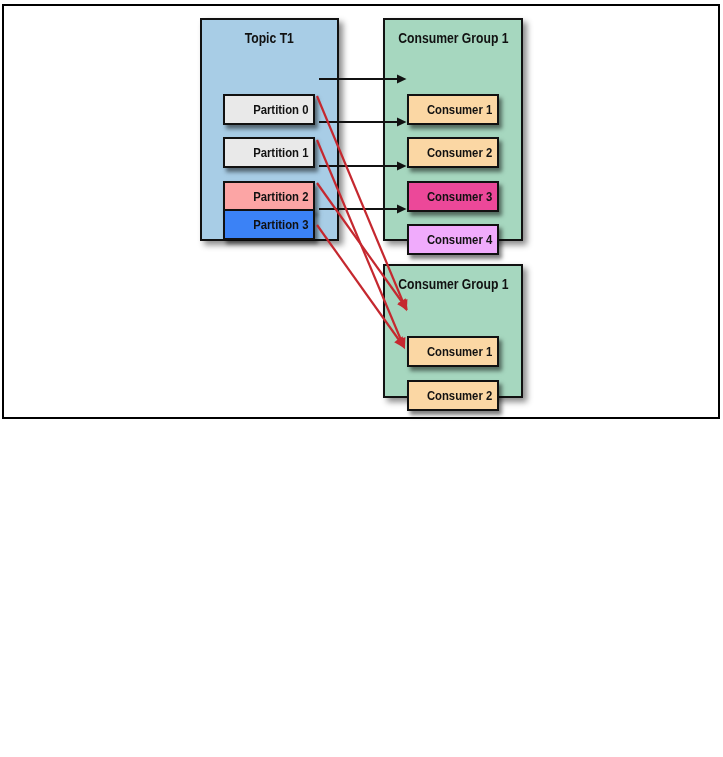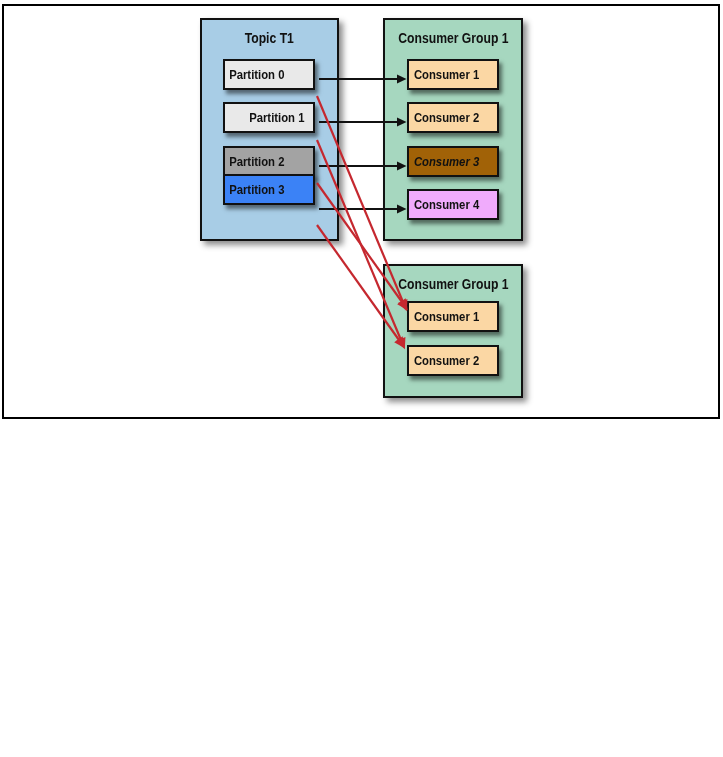--- a/index.html
+++ b/index.html
@@ -13,23 +13,24 @@
   }
   .gbox{
     position:absolute;box-sizing:border-box;border:2.5px solid #111;
     box-shadow:4px 4px 6px rgba(0,0,0,.45);
   }
   .gbox-title{
     text-align:center;padding-top:10px;font-size:14px;font-weight:bold;line-height:16px;
   }
   .node{
     position:absolute;box-sizing:border-box;border:2px solid #111;
-    width:92px;height:31px;display:flex;align-items:center;justify-content:flex-start;
+    width:92px;height:31px;display:flex;align-items:center;justify-content:flex-end;
     font-size:13px;font-weight:bold;
     box-shadow:3px 4px 4px rgba(0,0,0,.5);
+    margin-top:35px;
   }
   .cond{display:inline-block;transform:scaleX(.87);transform-origin:50% 50%;white-space:nowrap;}
   .connectors{position:absolute;left:0;top:0;width:723px;height:430px;pointer-events:none;}
   .bottom-rule{position:absolute;left:0;top:750px;width:723px;height:2.5px;}
 </style>
 </head>
 <body>
 
 <div class="canvas">
   <div class="frame">
@@ -51,34 +52,34 @@
         <span class="cond">Consumer Group 1</span>
       </div>
     </div>
 
     <div class="node" style="left: 219px; top: 53px; background: rgb(233, 233, 233);">
       <span class="cond">Partition 0</span>
     </div>
     <div class="node" style="left: 219px; top: 96px; background: rgb(233, 233, 233); padding-left: 20px;">
       <span class="cond">Partition 1</span>
     </div>
-    <div class="node" style="left: 219px; top: 140px; background: #a3a3a3;">
+    <div class="node" style="left: 219px; top: 140px; background: #fca5a5;">
       <span class="cond">Partition 2</span>
     </div>
     <div class="node" style="left: 219px; top: 168px; background: #3b82f6;">
       <span class="cond">Partition 3</span>
     </div>
 
     <div class="node" style="left: 403px; top: 53px; background: rgb(251, 215, 164);">
       <span class="cond">Consumer 1</span>
     </div>
     <div class="node" style="left: 403px; top: 96px; background: rgb(251, 215, 164);">
       <span class="cond">Consumer 2</span>
     </div>
-    <div class="node" style="left: 403px; top: 140px; background: #a16207; font-style: italic;">
+    <div class="node" style="left: 403px; top: 140px; background: #ec4899;">
       <span class="cond">Consumer 3</span>
     </div>
     <div class="node" style="left: 403px; top: 183px; background: #f0abfc;">
       <span class="cond">Consumer 4</span>
     </div>
 
     <div class="node" style="left: 403px; top: 295px; background: rgb(251, 215, 164);">
       <span class="cond">Consumer 1</span>
     </div>
     <div class="node" style="left: 403px; top: 339px; background: rgb(251, 215, 164);">

